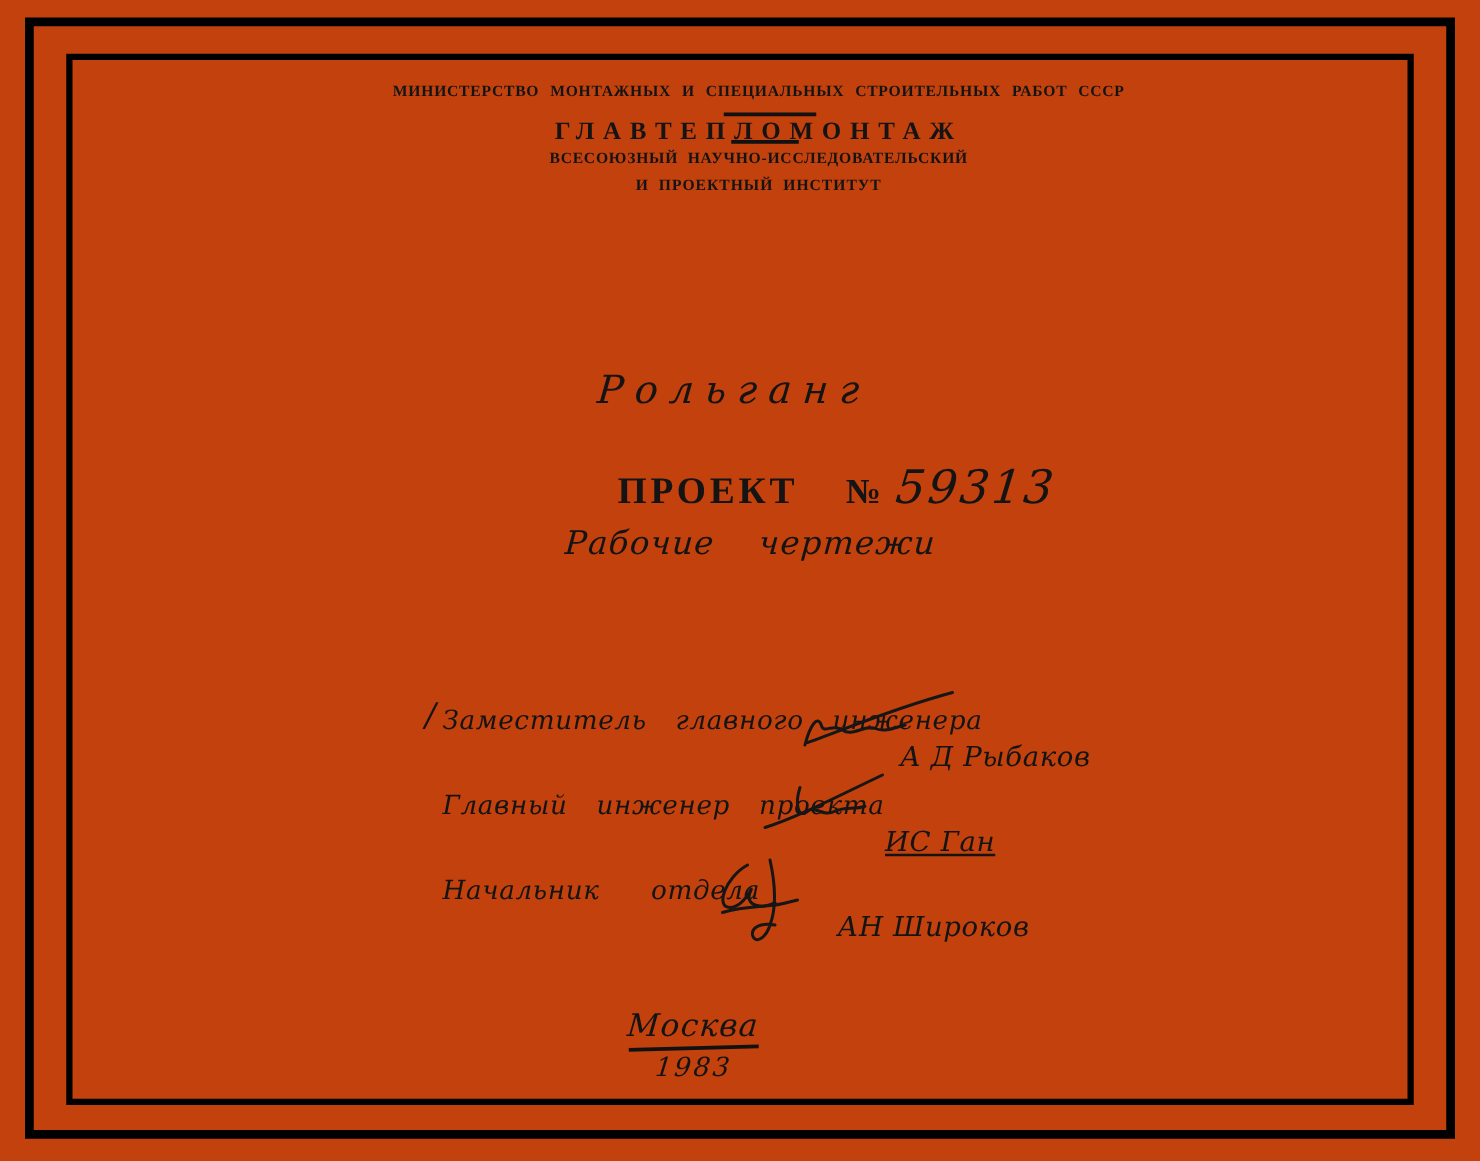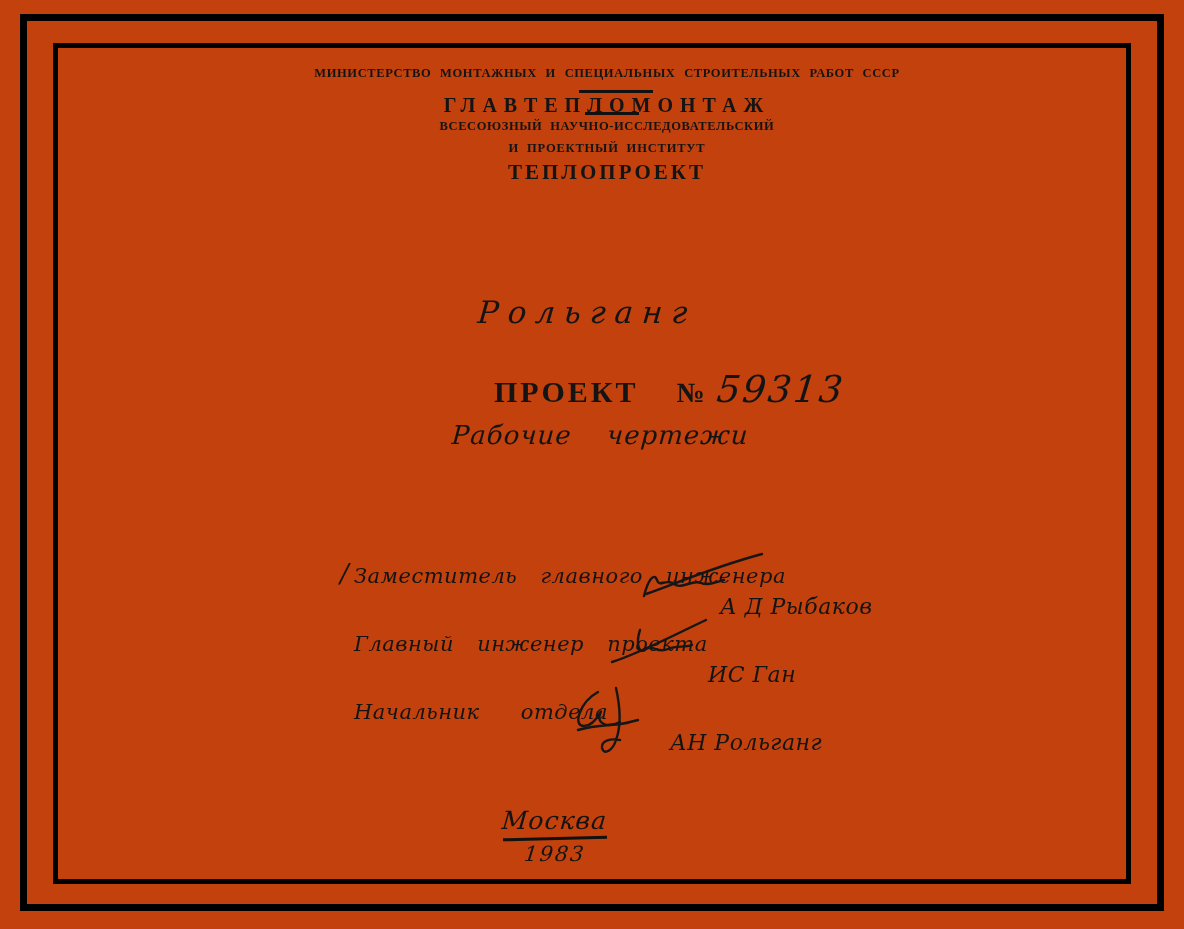--- a/index.html
+++ b/index.html
@@ -67,21 +67,20 @@
 
   <div class="outer-frame"></div>
   <div class="inner-frame"></div>
 
   <div class="abs hdr-center ministry">МИНИСТЕРСТВО МОНТАЖНЫХ И СПЕЦИАЛЬНЫХ СТРОИТЕЛЬНЫХ РАБОТ СССР</div>
   <div class="abs rule rule1"></div>
   <div class="abs hdr-center glav">ГЛАВТЕПЛОМОНТАЖ</div>
   <div class="abs rule rule2"></div>
   <div class="abs hdr-center inst1">ВСЕСОЮЗНЫЙ НАУЧНО-ИССЛЕДОВАТЕЛЬСКИЙ</div>
   <div class="abs hdr-center inst2">И ПРОЕКТНЫЙ ИНСТИТУТ</div>
-  <div class="abs hdr-center teplo">ТЕПЛОПРОЕКТ</div>
 
   <div class="abs hand subject">Рольганг</div>
 
   <div class="abs project-line">
     <span class="project-word">ПРОЕКТ</span>
     <span class="numero">№</span>
     <span class="hand project-number">59313</span>
   </div>
 
   <div class="abs hand subtitle">Рабочие чертежи</div>
@@ -96,32 +95,32 @@
     <span class="hand name" style="left:372px;">А Д Рыбаков</span>
   </div>
 
   <div class="abs approval-row row2">
     <span class="hand prefix"></span>
     <span class="hand role" style="left:6px;">Главный инженер проекта</span>
     <svg class="sig" style="left:262px; top:-6px;" width="100" height="48" viewBox="0 0 100 48">
       <path d="M2 44 C28 36 62 18 96 2"></path>
       <path d="M30 12 C26 24 28 38 36 31 C42 26 48 36 58 31 C66 27 74 30 82 27"></path>
     </svg>
-    <span class="hand name" style="left:360px;">ИС Ган</span>
+    <span class="hand name" style="left:360px;text-decoration:underline;">ИС Ган</span>
   </div>
 
   <div class="abs approval-row row3">
     <span class="hand prefix"></span>
     <span class="hand role" style="left:6px; word-spacing:34px;">Начальник отдела</span>
     <svg class="sig" style="left:216px; top:-6px;" width="100" height="76" viewBox="0 0 100 76">
       <path d="M34 6 C16 16 8 40 20 40 C32 40 40 18 36 28 C32 38 44 42 56 36"></path>
       <path d="M52 2 C56 20 58 38 52 54 C49 64 40 70 38 62 C37 55 46 52 56 54"></path>
       <path d="M14 44 C34 38 54 40 66 36 L74 34"></path>
     </svg>
-    <span class="hand name" style="left:322px;">АН Рольганг</span>
+    <span class="hand name" style="left:322px;">АН Широков</span>
   </div>
 
   <div class="abs footer-block">
     <span class="hand city">Москва</span>
     <div class="city-underline"></div>
     <div class="hand year">1983</div>
   </div>
 
 </div>
 

